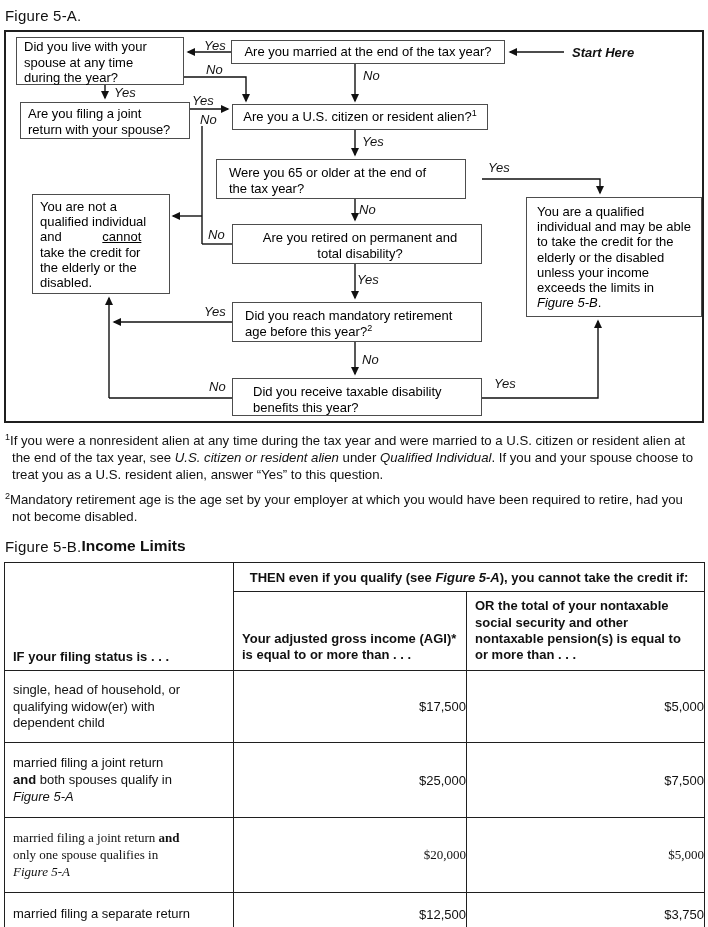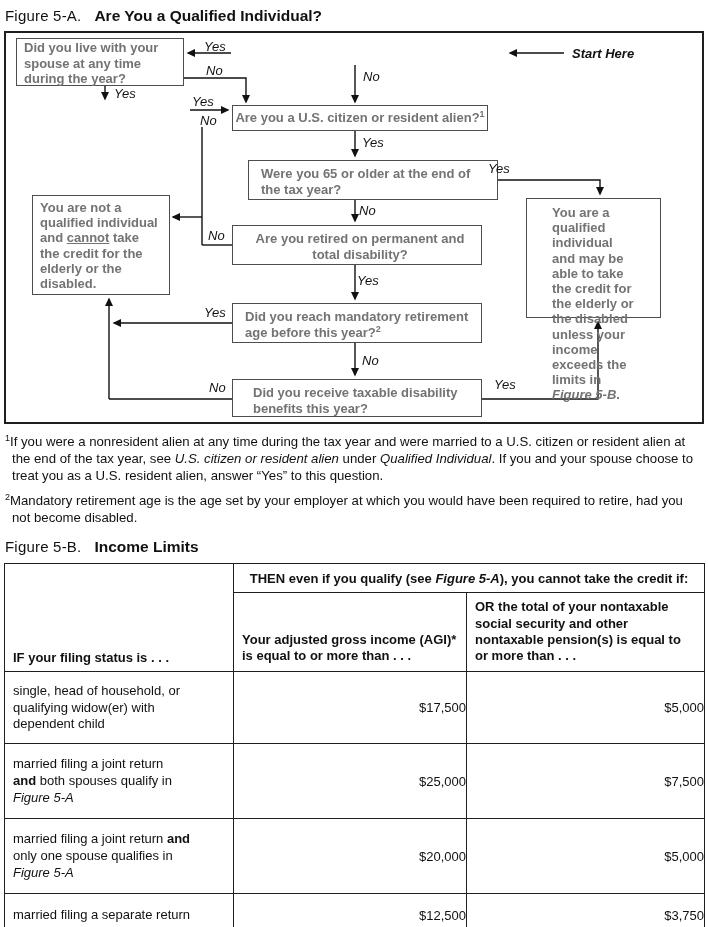--- a/index.html
+++ b/index.html
@@ -2,66 +2,65 @@
 <html><head>
 <meta charset="utf-8">
 <style>
   * { margin:0; padding:0; box-sizing:border-box; }
   body {
     width:708px; height:927px; background:#fff; color:#111;
     font-family:"Liberation Sans","DejaVu Sans",sans-serif;
     overflow:hidden; position:relative;
   }
   .page { padding:4px 4px 0 4px; }
-  .fig-title { display:flex; align-items:flex-start; gap:13px; font-size:15px; margin:3px 0 6px 1px; }
+  .fig-title { display:flex; align-items:flex-end; font-size:15px; margin:3px 0 6px 1px; }
   .fig-title .fig-label { font-weight:400; letter-spacing:.2px; }
   .fig-title .fig-name { font-weight:700; font-size:15.5px; }
 
   
   .flowchart { position:relative; width:700px; height:393px; border:2px solid #1f1f1f; background:#fff; }
   .flowchart svg { position:absolute; left:0; top:0; }
   .fbox {
     position:absolute; background:#fff; border:1.5px solid #4d4d4d;
-    font-size:13px; line-height:1.2; color:#737373;font-weight:bold;
+    font-size:13px; line-height:1.2; color:#000000;
   }
   .fbox.qbox { white-space:pre-line; padding:5px 6px 0 12px; }
   .fbox.center { text-align:center; white-space:nowrap; }
   .lbl { position:absolute; font-style:italic; font-size:13px; color:#111; }
   .lbl.bold { font-weight:700; }
   sup { font-size:9px; vertical-align:super; line-height:0; }
-  .u { text-decoration:underline; }
+  .u { text-decoration:underline;margin-left:37px; }
   .it { font-style:italic; }
   .b { font-weight:700; }
 
   
   .footnotes { margin:10px 1px 0 1px; font-size:13.2px; line-height:1.28; }
   .footnotes p { padding-left:7px; text-indent:-7px; margin-bottom:8px; }
 
   
   table { border-collapse:collapse; width:700px; table-layout:fixed; margin-top:7px; }
   th, td { border:1.2px solid #1f1f1f; font-size:13px; vertical-align:middle; }
   th { text-align:left; font-weight:700; }
   .col-status { width:229px; }
   .col-agi { width:233px; }
   .col-pension { width:238px; }
   .then-header { text-align:center; height:29px; font-size:13px; white-space:nowrap; }
   .if-header { vertical-align:bottom; padding:6px 8px; white-space:nowrap; }
   .sub-header { vertical-align:bottom; padding:6px 8px 7px 8px; white-space:pre-line; line-height:1.25; height:67px; }
   td.status { padding:6px 8px; white-space:pre-line; line-height:1.3; }
   td.money { text-align:right; }
-  tr.r1 { height:72px;margin-left:16px; } tr.r2 { height:75px; } tr.r3 { height:75px; } tr.r4 { height:43px; }
+  tr.r1 { height:72px;margin-left:16px; } tr.r2 { height:75px; } tr.r3 { height:75px;font-family:Liberation Serif, serif; } tr.r4 { height:43px; }
 </style>
 </head>
 <body>
 
 <div class="page">
 
   <div class="fig-title">
     <span class="fig-label">Figure 5-A.</span>
-    <span class="fig-name">Are You a Qualified Individual?</span>
   </div>
 
   <div class="flowchart">
     <svg width="700" height="391" viewBox="0 0 700 391">
       <defs>
         <marker id="arw" markerWidth="9" markerHeight="9" refX="7" refY="4" orient="auto" markerUnits="userSpaceOnUse">
           <path d="M0,0 L8.5,4 L0,8 z" fill="#111"></path>
         </marker>
       </defs>
       <g stroke="#111" stroke-width="1.4" fill="none">
@@ -84,33 +83,36 @@
         <path d="M349,310 L349,342" marker-end="url(#arw)"></path>
         <path d="M226,366 L103,366"></path>
         <path d="M476,366 L592,366 L592,289" marker-end="url(#arw)"></path>
       </g>
     </svg>
 
     <div class="fbox" style="left:10px; top:5px; width:168px; height:48px; padding:1px 7px; white-space:pre-line;">Did you live with your
 spouse at any time
 during the year?</div>
 
+    <div class="fbox center" style="left:225px; top:8px; width:274px; height:24px; line-height:21px;">Are you married at the end of the tax year?</div>
 
+    <div class="fbox" style="left:14px; top:70px; width:170px; height:37px; padding:3px 7px; white-space:pre-line;">Are you filing a joint
+return with your spouse?</div>
 
     <div class="fbox center" style="left:226px; top:72px; width:256px; height:26px; line-height:23px;"><span>Are you a U.S. citizen or resident alien?</span><sup>1</sup></div>
 
-    <div class="fbox qbox" style="left:242px; top:127px; width:250px; height:40px;">Were you 65 or older at the end of
+    <div class="fbox qbox" style="left:210px; top:127px; width:250px; height:40px;">Were you 65 or older at the end of
 the tax year?</div>
 
     <div class="fbox" style="left:26px; top:162px; width:138px; height:100px; padding:4px 7px; line-height:1.17;"><span>You are not a qualified individual and </span><span class="u">cannot</span><span> take the credit for the elderly or the disabled.</span></div>
 
     <div class="fbox qbox" style="left:226px; top:192px; width:250px; height:40px;text-align:center;">Are you retired on permanent and
 total disability?</div>
 
-    <div class="fbox" style="left:520px; top:165px; width:135px; height:120px; padding:6px 25px; line-height:1.17;"><span>You are a qualified individual and may be able to take the credit for the elderly or the disabled unless your income exceeds the limits in </span><span class="it">Figure 5-B</span><span>.</span></div>
+    <div class="fbox" style="left:520px; top:165px; width:176px; height:120px; padding:6px 10px; line-height:1.17;"><span>You are a qualified individual and may be able to take the credit for the elderly or the disabled unless your income exceeds the limits in </span><span class="it">Figure 5-B</span><span>.</span></div>
 
     <div class="fbox qbox" style="left:226px; top:270px; width:250px; height:40px;"><span style="white-space:pre-line;text-align:right;">Did you reach mandatory retirement
 age before this year?</span><sup>2</sup></div>
 
     <div class="fbox qbox" style="left:226px; top:346px; width:250px; height:38px; padding-left:20px;">Did you receive taxable disability
 benefits this year?</div>
 
     <span class="lbl bold" style="left:566px; top:13px;">Start Here</span>
     <span class="lbl" style="left:198px; top:6px;">Yes</span>
     <span class="lbl" style="left:357px; top:36px;">No</span>

